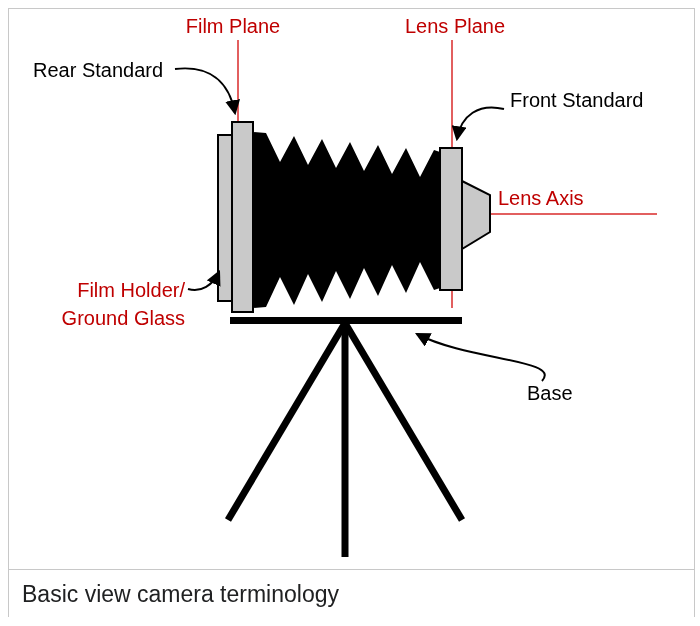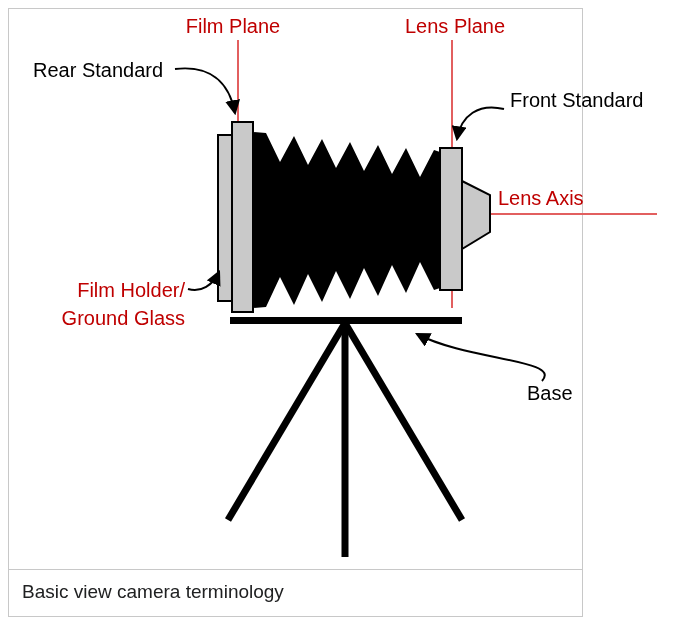--- a/index.html
+++ b/index.html
@@ -8,21 +8,21 @@
     background: #ffffff;
     width: 700px;
     height: 626px;
     overflow: hidden;
     font-family: "Liberation Sans", sans-serif;
   }
   .figure-frame {
     position: absolute;
     left: 8px;
     top: 8px;
-    width: 575px;
+    width: 687px;
     height: 609px;
     box-sizing: border-box;
     border: 1px solid #c8c8c8;
     background: #ffffff;
     display: flex;
     flex-direction: column;
   }
   .diagram-area {
     width: 680px;
     height: 560px;
@@ -31,21 +31,21 @@
   }
   .diagram-area svg {
     display: block;
     width: 680px;
     height: 560px;
   }
   .caption {
     flex: 1 1 auto;
     border-top: 1px solid #c8c8c8;
     padding: 11px 13px;
-    font-size: 19px;
+    font-size: 23px;
     color: #202122;
     background: #ffffff;
   }
   text.diag-label {
     font-family: "Liberation Sans", sans-serif;
     font-size: 20px;
   }
   .black-label { fill: #000000; }
 </style>
 </head>

